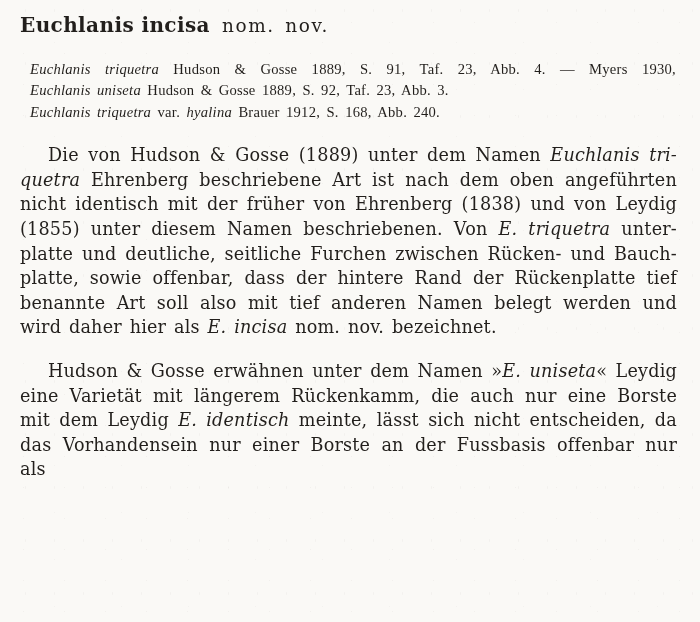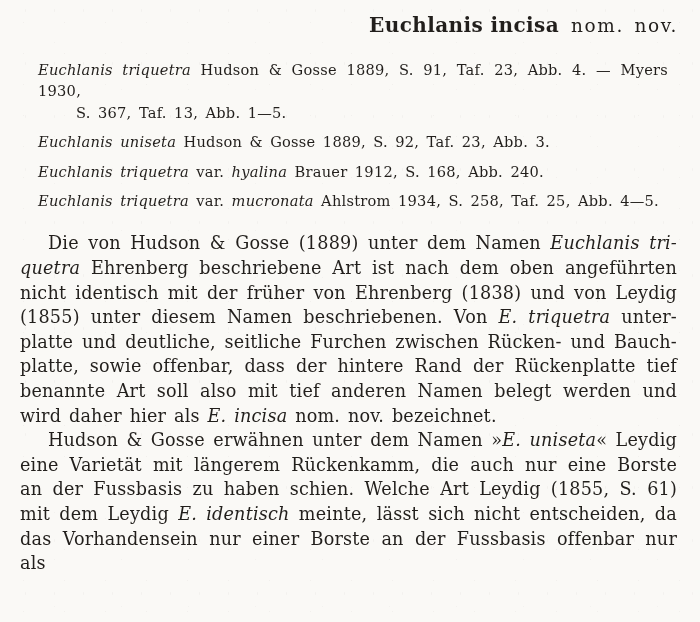--- a/index.html
+++ b/index.html
@@ -18,21 +18,21 @@
       radial-gradient(rgba(90,85,75,0.05) 0.6px, transparent 0.9px),
       radial-gradient(rgba(90,85,75,0.04) 0.6px, transparent 0.9px),
       radial-gradient(rgba(120,115,105,0.05) 0.5px, transparent 0.8px);
     background-size: 41px 31px, 67px 47px, 29px 53px;
     background-position: 3px 7px, 21px 19px, 11px 37px;
     font-family: "DejaVu Serif", "Liberation Serif", serif;
     color: #221f1c;
   }
   .title {
     margin: 13px 22px 0 20px;
-    text-align: right;
+    text-align: left;
     font-size: 20px;
     line-height: 25px;
     white-space: nowrap;
   }
   .title .species {
     font-weight: bold;
     letter-spacing: 0.4px;
   }
   .title .suffix {
     font-weight: normal;
@@ -41,81 +41,76 @@
     margin-left: 5px;
     word-spacing: 3px;
   }
   .synonymy {
     margin: 21px 24px 0 30px;
     font-size: 14.6px;
     line-height: 21.4px;
     letter-spacing: 0.25px;
     word-spacing: 2.5px;
   }
-  .syn-entry { margin: 8px; }
+  .syn-entry { margin: 0; font-family: Liberation Serif, serif; }
   .syn-entry.gap-before { margin-top: 5px; }
   .syn-line { white-space: normal; }
   .syn-line.just {
     text-align: justify;
     text-align-last: justify;
   }
   .syn-line.cont { padding-left: 38px; }
   .body-text {
     margin: 20px 23px 0 20px;
     font-size: 17.6px;
     line-height: 24.6px;
     letter-spacing: 0.2px;
     word-spacing: 2px;
   }
   .paragraph { margin: 0; }
   .body-line { }
   .body-line.just {
     text-align: justify;
     text-align-last: justify;
   }
-  .body-line.indent { text-indent: 28px; }
+  .body-line.indent { text-indent: 28px; margin-top: 19px; }
   i { font-style: italic; }
 </style>
 </head>
 <body>
 
 <div class="page">
   <h1 class="title">
     <span class="species">Euchlanis incisa</span>
     <span class="suffix">nom. nov.</span>
   </h1>
 
   <div class="synonymy">
       <div class="syn-entry">
         <div class="syn-line just"><i>Euchlanis triquetra</i><span> Hudson &amp; Gosse 1889, S. 91, Taf. 23, Abb. 4. — Myers 1930,</span></div>
-        <div class="syn-line cont"><span>S. 367, Taf. 13, Abb. 1—5.</span></div>
       </div>
       <div class="syn-entry">
         <div class="syn-line"><i>Euchlanis uniseta</i><span> Hudson &amp; Gosse 1889, S. 92, Taf. 23, Abb. 3.</span></div>
       </div>
       <div class="syn-entry">
         <div class="syn-line"><i>Euchlanis triquetra</i><span> var. </span><i>hyalina</i><span> Brauer 1912, S. 168, Abb. 240.</span></div>
-      </div>
-      <div class="syn-entry gap-before">
-        <div class="syn-line"><i>Euchlanis triquetra</i><span> var. </span><i>mucronata</i><span> Ahlstrom 1934, S. 258, Taf. 25, Abb. 4—5.</span></div>
       </div>
     </div>
 
   <div class="body-text">
       <div class="paragraph">
         <div class="body-line indent just"><span>Die von Hudson &amp; Gosse (1889) unter dem Namen </span><i>Euchlanis tri-</i></div>
         <div class="body-line just"><i>quetra</i><span> Ehrenberg beschriebene Art ist nach dem oben angeführten</span></div>
         <div class="body-line just"><span>nicht identisch mit der früher von Ehrenberg (1838) und von Leydig</span></div>
         <div class="body-line just"><span>(1855) unter diesem Namen beschriebenen.  Von </span><i>E. triquetra</i><span> unter-</span></div>
         <div class="body-line just"><span>platte und deutliche, seitliche Furchen zwischen Rücken- und Bauch-</span></div>
         <div class="body-line just"><span>platte, sowie offenbar, dass der hintere Rand der Rückenplatte tief</span></div>
         <div class="body-line just"><span>benannte Art soll also mit tief anderen Namen belegt werden und</span></div>
         <div class="body-line"><span>wird daher hier als </span><i>E. incisa</i><span> nom. nov. bezeichnet.</span></div>
       </div>
       <div class="paragraph">
         <div class="body-line indent just"><span>Hudson &amp; Gosse erwähnen unter dem Namen »</span><i>E. uniseta</i><span>« Leydig</span></div>
         <div class="body-line just"><span>eine Varietät mit längerem Rückenkamm, die auch nur eine Borste</span></div>
-        <div class="body-line just"><span>an der Fussbasis zu haben schien.  Welche Art Leydig (1855, S. 61)</span></div>
         <div class="body-line just"><span>mit dem Leydig </span><i>E. identisch</i><span> meinte, lässt sich nicht entscheiden, da</span></div>
         <div class="body-line just"><span>das Vorhandensein nur einer Borste an der Fussbasis offenbar nur als</span></div>
       </div>
     </div>
 </div>
 
 </body></html>

